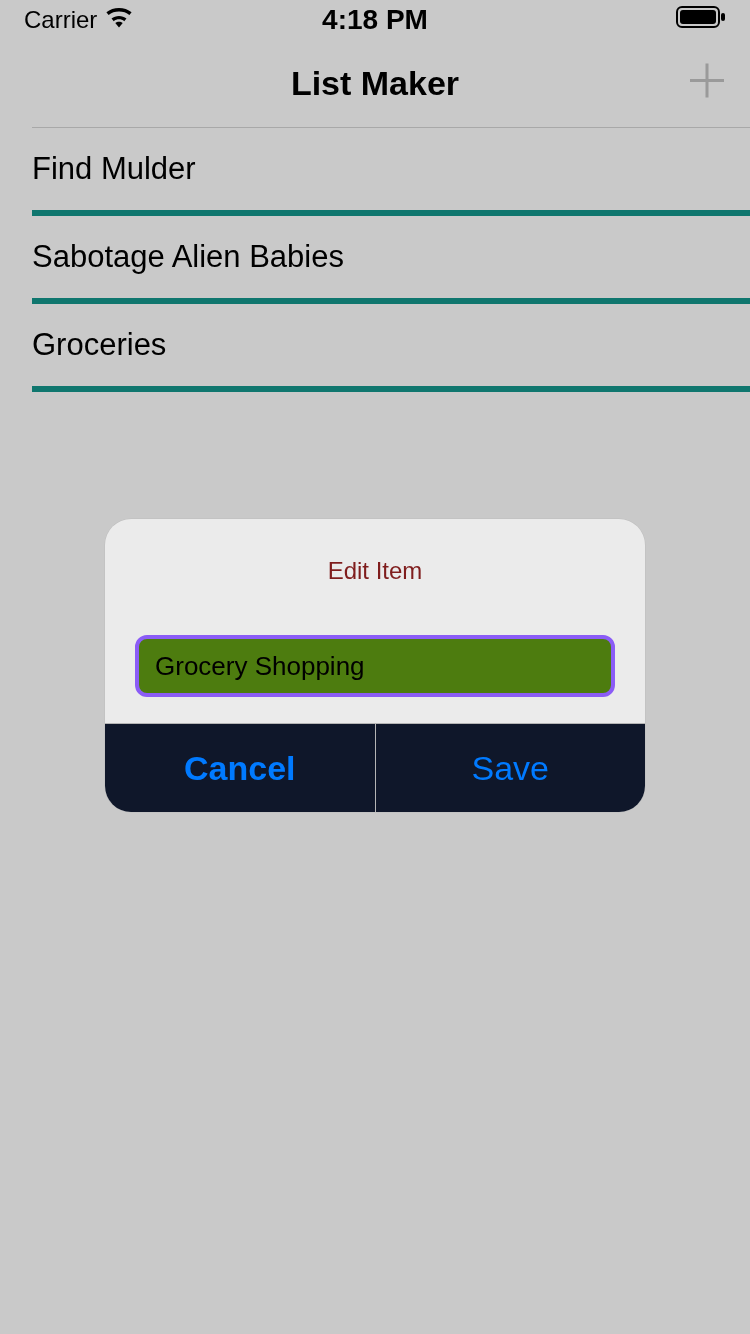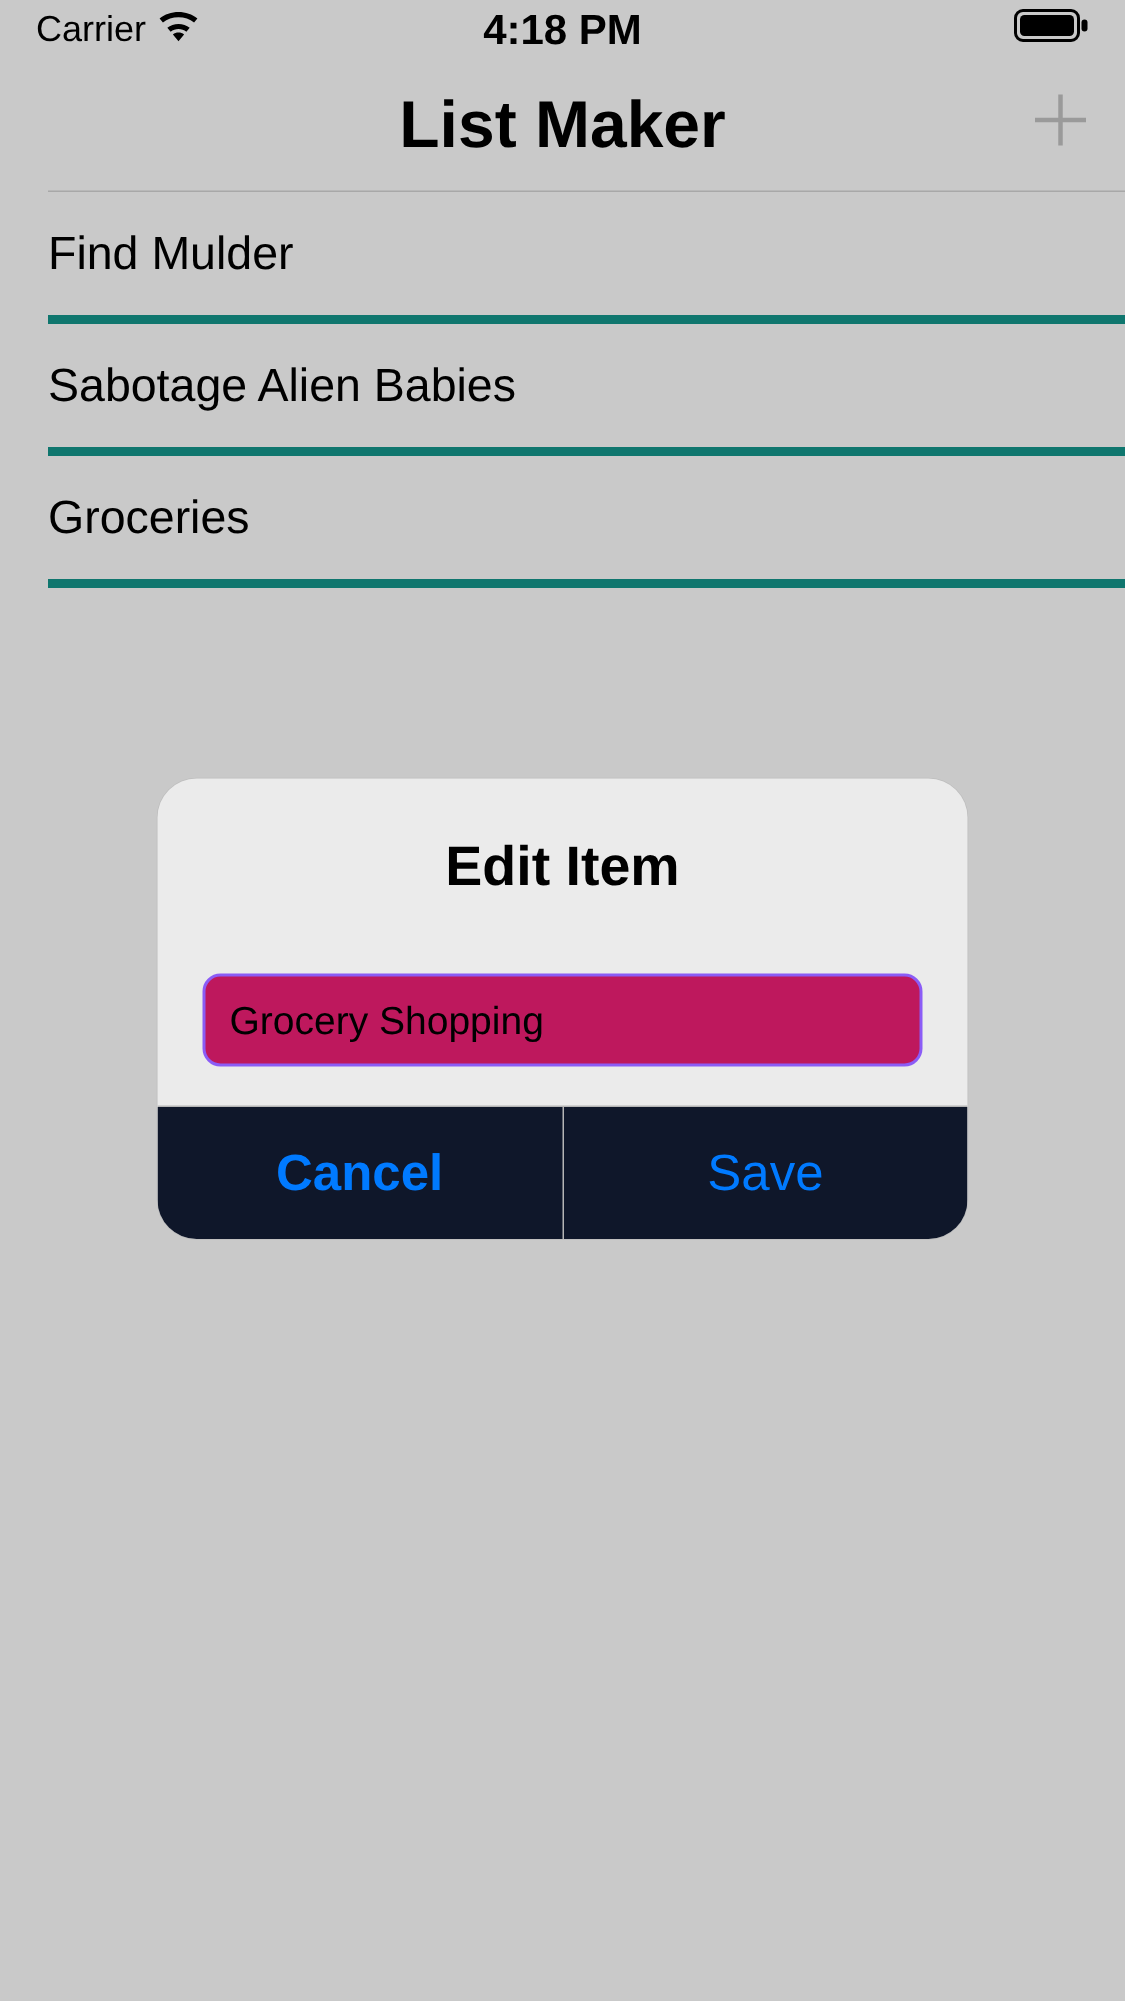--- a/index.html
+++ b/index.html
@@ -28,21 +28,21 @@
     .nav-bar {
       height: 88px;
       position: relative;
       display: flex;
       align-items: center;
       justify-content: center;
       border-bottom: 1px solid #a8a8a8;
       margin-left: 32px;
     }
     .nav-title {
-      font-size: 44px;
+      font-size: 34px;
       font-weight: 700;
       color: #000;
       position: absolute;
       left: 50%;
       transform: translateX(-50%);
       margin-left: -16px;
     }
     .add-button {
       position: absolute;
       right: 24px;
@@ -80,39 +80,39 @@
       background: #ebebeb;
       border-radius: 26px;
       overflow: hidden;
       box-shadow: 0 0 0 0.5px rgba(0,0,0,0.06);
     }
     .alert-body {
       padding: 38px 30px 26px 30px;
       text-align: center;
     }
     .alert-title {
-      font-size: 37px;
-      font-weight: 700;
-      color: #000000;
+      font-size: 24px;
+      font-weight: 400;
+      color: #7f1d1d;
       margin-bottom: 6px;
     }
     .alert-message {
       font-size: 26px;
       font-weight: 400;
       color: #000;
     }
     .alert-input-wrap {
       padding: 18px 30px 26px 30px;
     }
     .alert-input {
       width: 100%;
       height: 62px;
-      border: 2px solid #8b5cf6;
+      border: 4px solid #8b5cf6;
       border-radius: 12px;
-      background: #be185d;
+      background: #4d7c0f;
       font-size: 26px;
       padding: 0 16px;
       font-family: inherit;
       outline: none;
       color: #000;
     }
     .alert-actions {
       display: flex;
       border-top: 1px solid #b5b5b5;
     }

